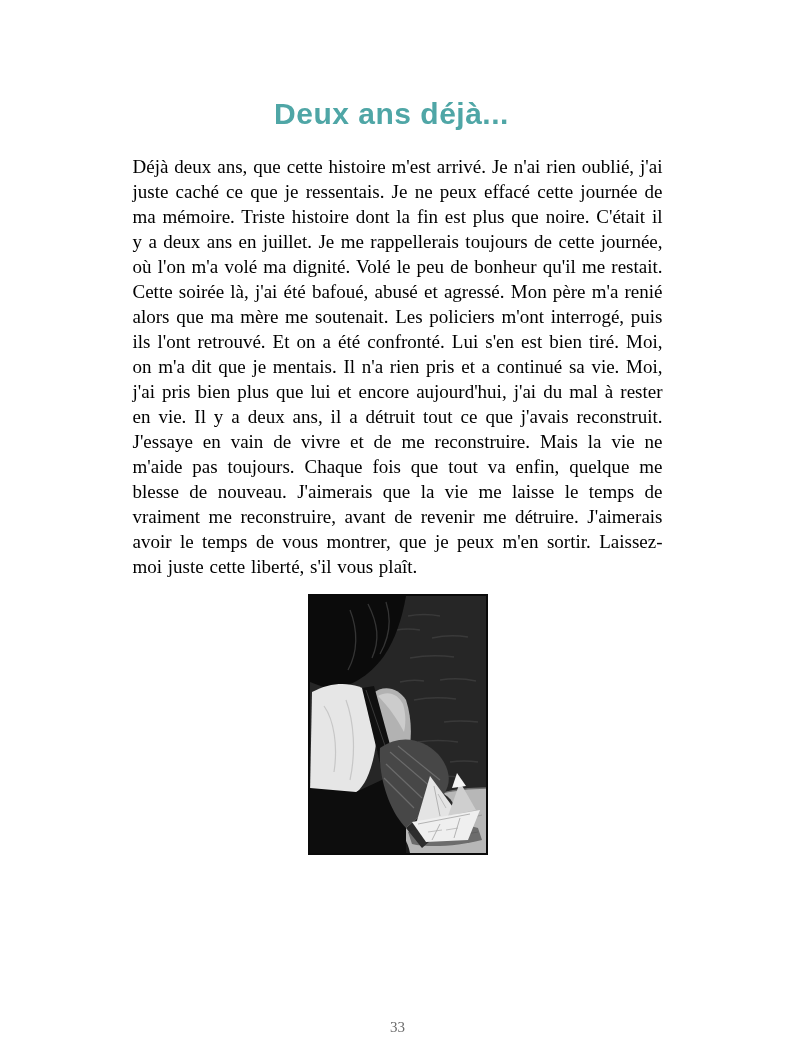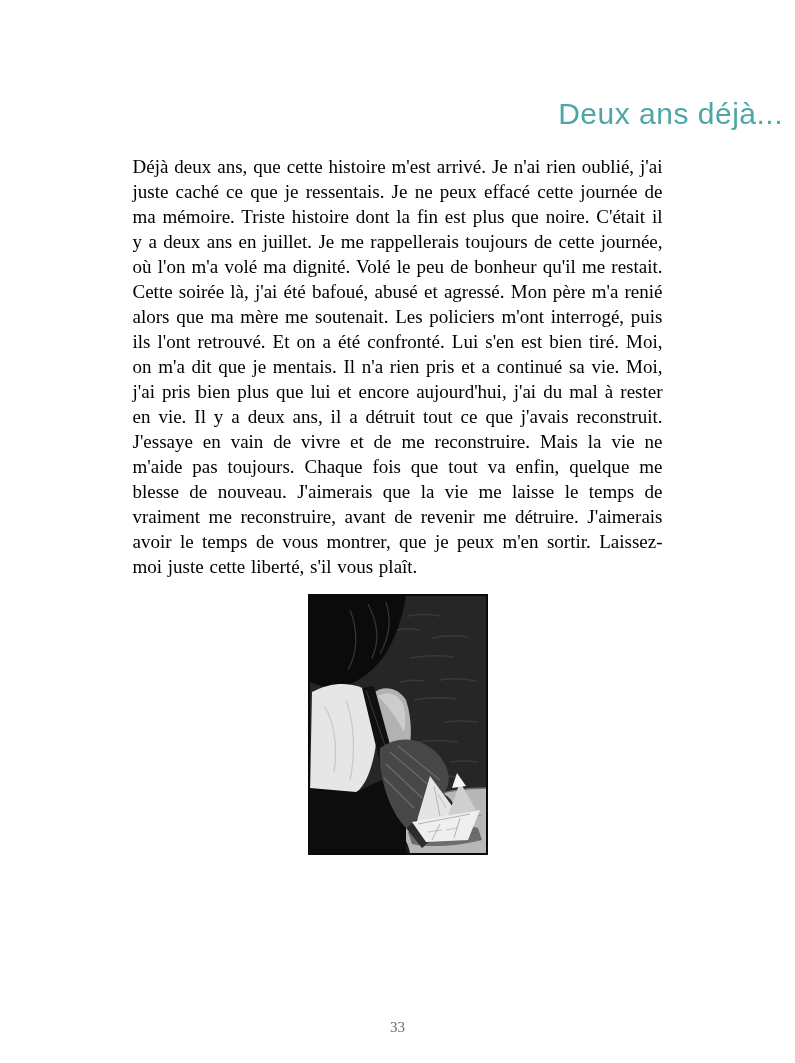--- a/index.html
+++ b/index.html
@@ -11,23 +11,23 @@
   .page {
     position: relative;
     width: 795px;
     height: 1063px;
     background: #ffffff;
     overflow: hidden;
     font-family: "Liberation Serif", serif;
   }
   .title {
     margin: 97px 12px 0 0;
-    text-align: right;
+    text-align: center;
     font-family: "Liberation Sans", sans-serif;
-    font-weight: 400;
+    font-weight: 700;
     font-size: 30px;
     line-height: 34px;
     color: #4fa6a6;
     letter-spacing: 0.5px;
   }
   .body-paragraph {
     margin: 23px auto 0 auto;
     width: 530px;
     font-family: "Liberation Serif", serif;
     font-size: 19px;

